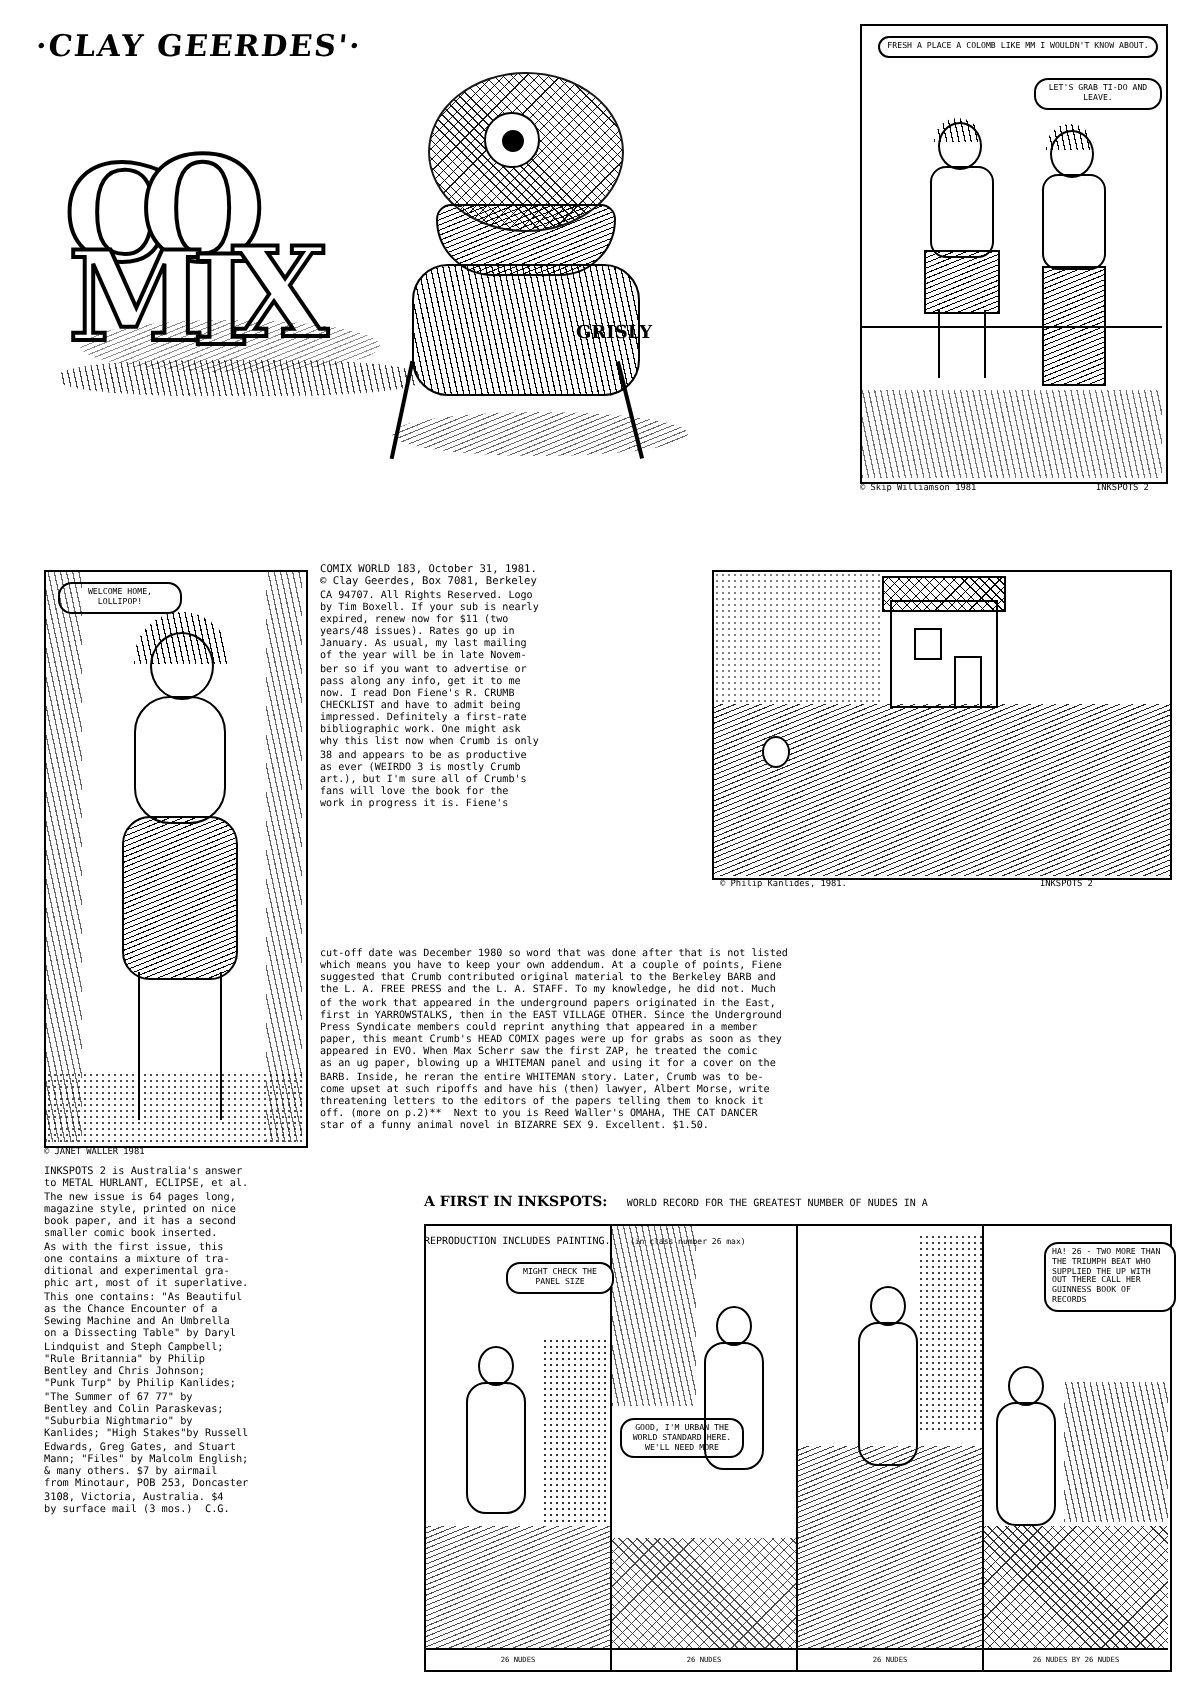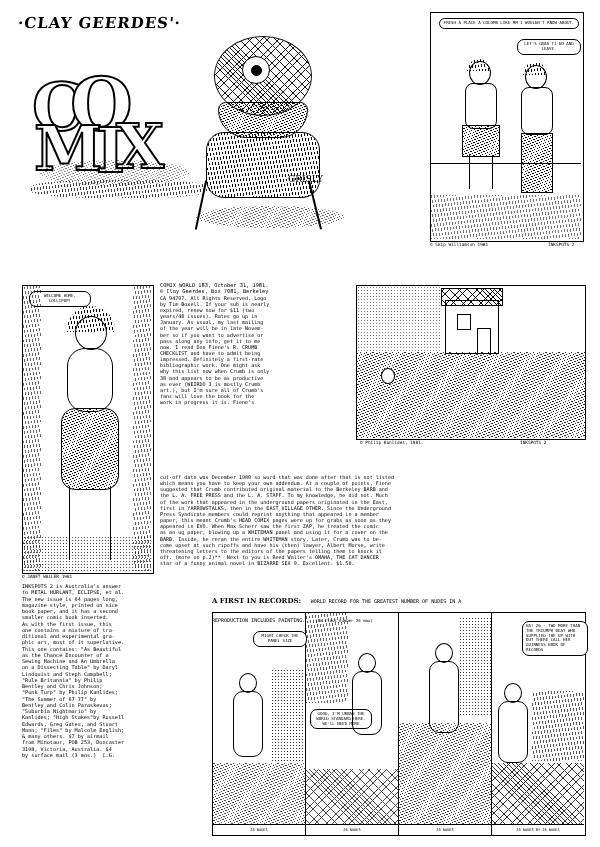--- a/index.html
+++ b/index.html
@@ -97,21 +97,21 @@
 
   <div class="abs" style="left:196px;top:30px;width:150px;height:200px;">
     <div class="fig ol hatch3" style="left:18px;top:6px;width:96px;height:78px;opacity:.9;"></div>
     <div class="fig ol" style="left:46px;top:26px;width:26px;height:26px;background:#fff;"></div>
     <div class="fig ol" style="left:55px;top:35px;width:9px;height:9px;background:#000;"></div>
     <div class="fig hatch2" style="left:22px;top:72px;width:88px;height:34px;border:1px solid #000;border-radius:8px 8px 30px 30px;"></div>
     <div class="fig hatch" style="left:10px;top:102px;width:112px;height:64px;border:1px solid #000;border-radius:18px;"></div>
     <div class="fig" style="left:4px;top:150px;width:2px;height:50px;background:#000;transform:rotate(12deg);"></div>
     <div class="fig" style="left:118px;top:150px;width:2px;height:50px;background:#000;transform:rotate(-14deg);"></div>
     <div class="fig hatch2" style="left:0;top:176px;width:148px;height:22px;border-radius:50%;opacity:.6;"></div>
-    <div class="abs sig" style="left:92px;top:144px;font-family:'DejaVu Serif',serif;font-weight:normal;font-size:9px;">GRISLY</div>
+    <div class="abs sig" style="left:92px;top:132px;font-family:'DejaVu Serif',serif;font-weight:bold;font-size:9px;">GRISLY</div>
   </div>
 
   <div class="abs bd" id="tr-comic">
     <div class="balloon" style="left:8px;top:5px;width:132px;">FRESH A PLACE A COLOMB LIKE
 MM I WOULDN'T KNOW ABOUT.</div>
     <div class="balloon" style="left:86px;top:26px;width:56px;">LET'S GRAB TI-DO
 AND LEAVE.</div>
 
     <div class="fig" style="left:28px;top:48px;width:44px;height:128px;">
       <div class="fig ol" style="left:10px;top:0;width:20px;height:22px;background:#fff;"></div>
@@ -225,21 +225,21 @@
 Kanlides; "High Stakes"by Russell
 Edwards, Greg Gates, and Stuart
 Mann; "Files" by Malcolm English;
 &amp; many others. $7 by airmail
 from Minotaur, POB 253, Doncaster
 3108, Victoria, Australia. $4
 by surface mail (3 mos.)  C.G.</div>
   </div>
 
   <div class="abs" id="strip-head">
-    <span style="font-family:'DejaVu Serif',serif;font-weight:bold;font-size:7px;">A FIRST IN RECORDS:</span>
+    <span style="font-family:'DejaVu Serif',serif;font-weight:bold;font-size:7px;">A FIRST IN INKSPOTS:</span>
     <span style="font-size:5px;">WORLD RECORD FOR THE GREATEST NUMBER OF NUDES IN A</span>
     <div>
       <span style="font-size:5px;">REPRODUCTION INCLUDES PAINTING.</span>
       <span style="font-size:4px;">(in class number 26 max)</span>
     </div>
   </div>
 
   <div class="abs bd" id="strip">
 
     <div class="strip-panel" style="width:93px;">

